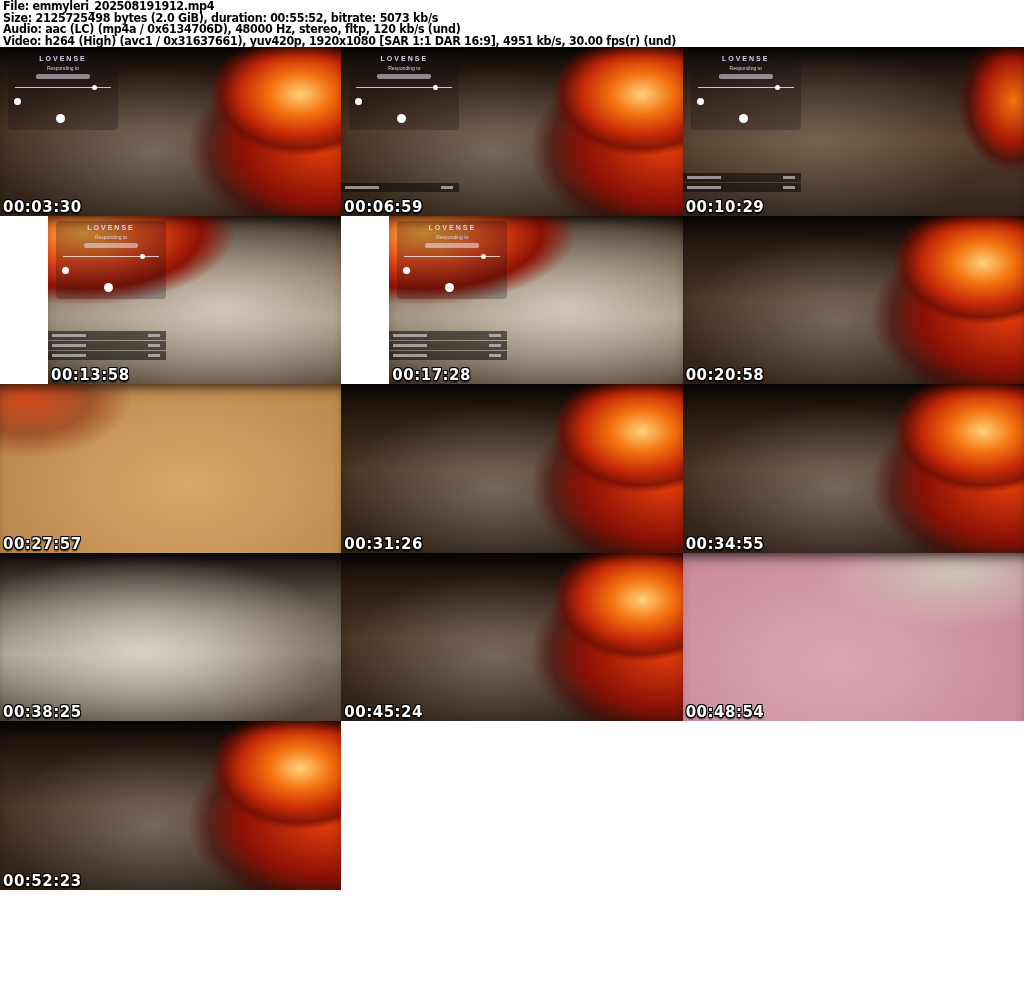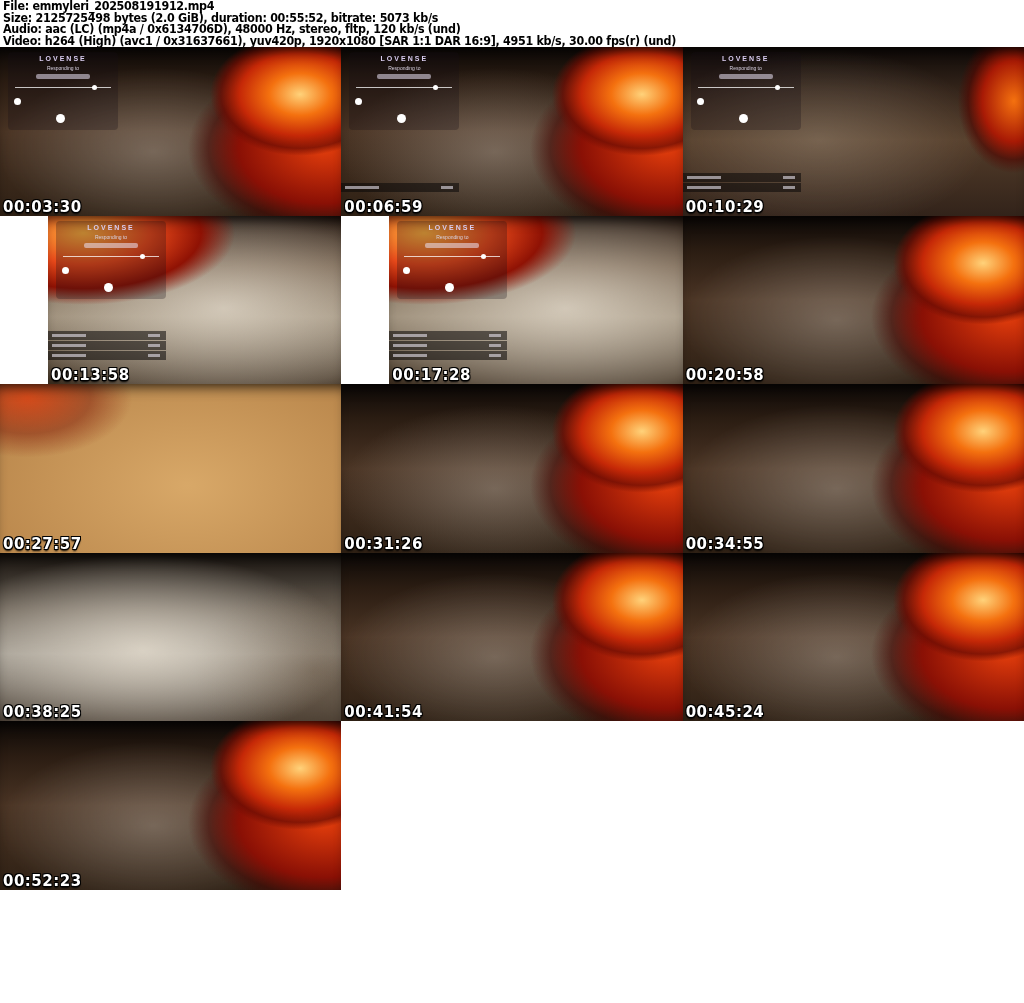--- a/index.html
+++ b/index.html
@@ -205,21 +205,21 @@
   <div class="thumb scene-fire-right">
     <span class="time">00:31:26</span>
   </div>
   <div class="thumb scene-fire-right">
     <span class="time">00:34:55</span>
   </div>
   <div class="thumb scene-dim">
     <span class="time">00:38:25</span>
   </div>
   <div class="thumb scene-fire-right">
-    <span class="time">00:41:54</span>
-  </div>
-  <div class="thumb scene-fire-right">
     <span class="time">00:45:24</span>
   </div>
+  <div class="thumb scene-pink">
+    <span class="time">00:48:54</span>
+  </div>
   <div class="thumb scene-fire-right">
     <span class="time">00:52:23</span>
   </div>
 </div>
 
 </body></html>

